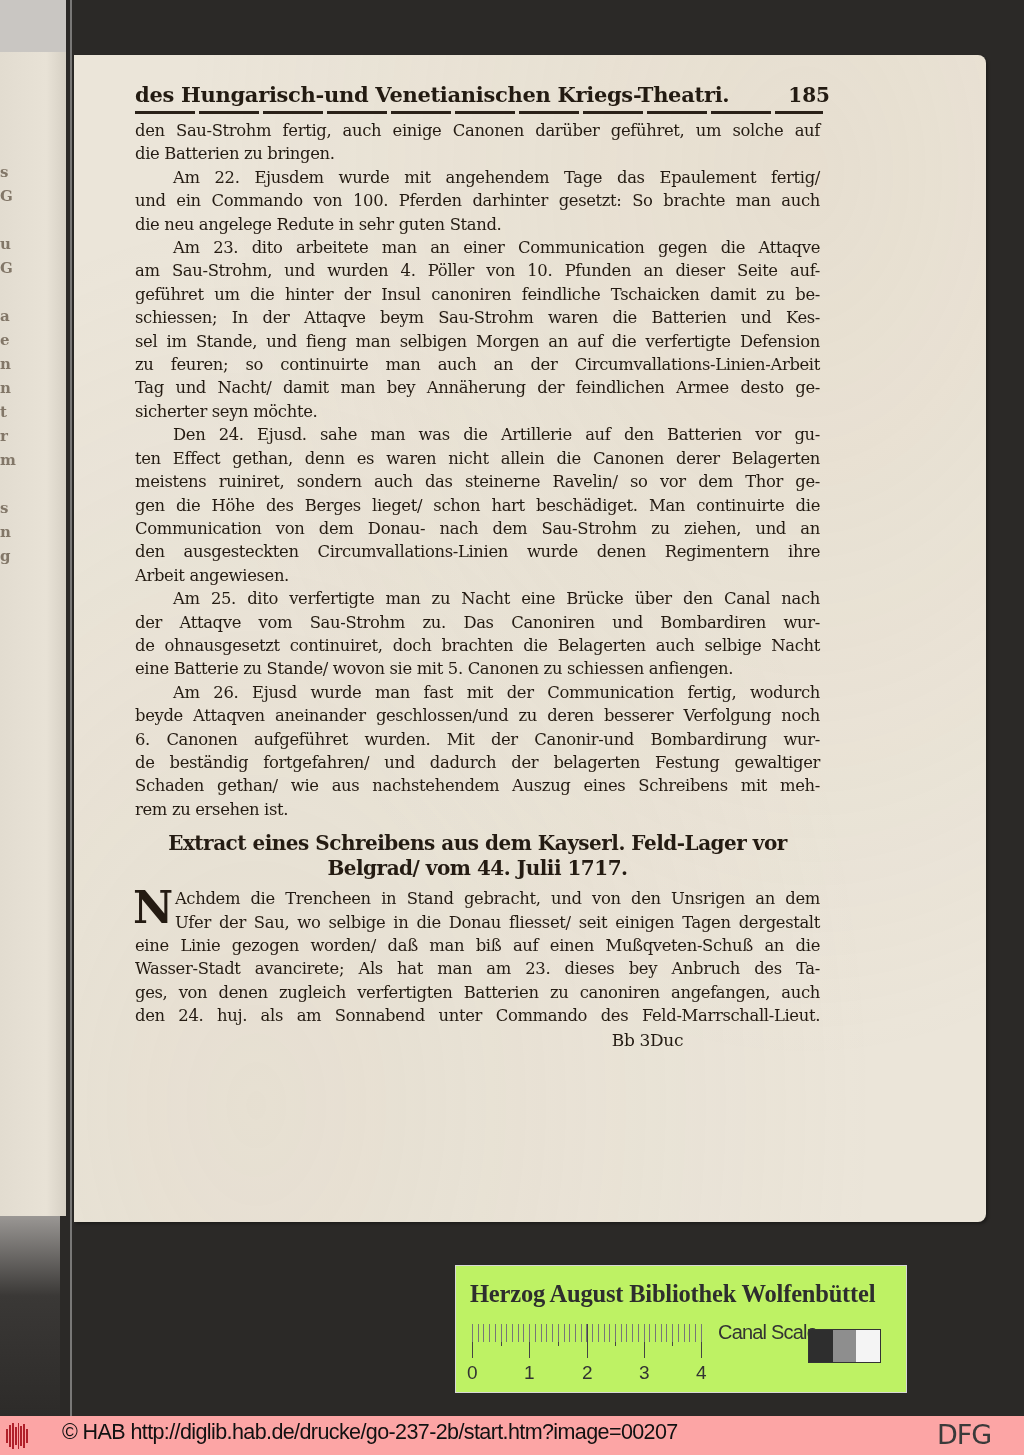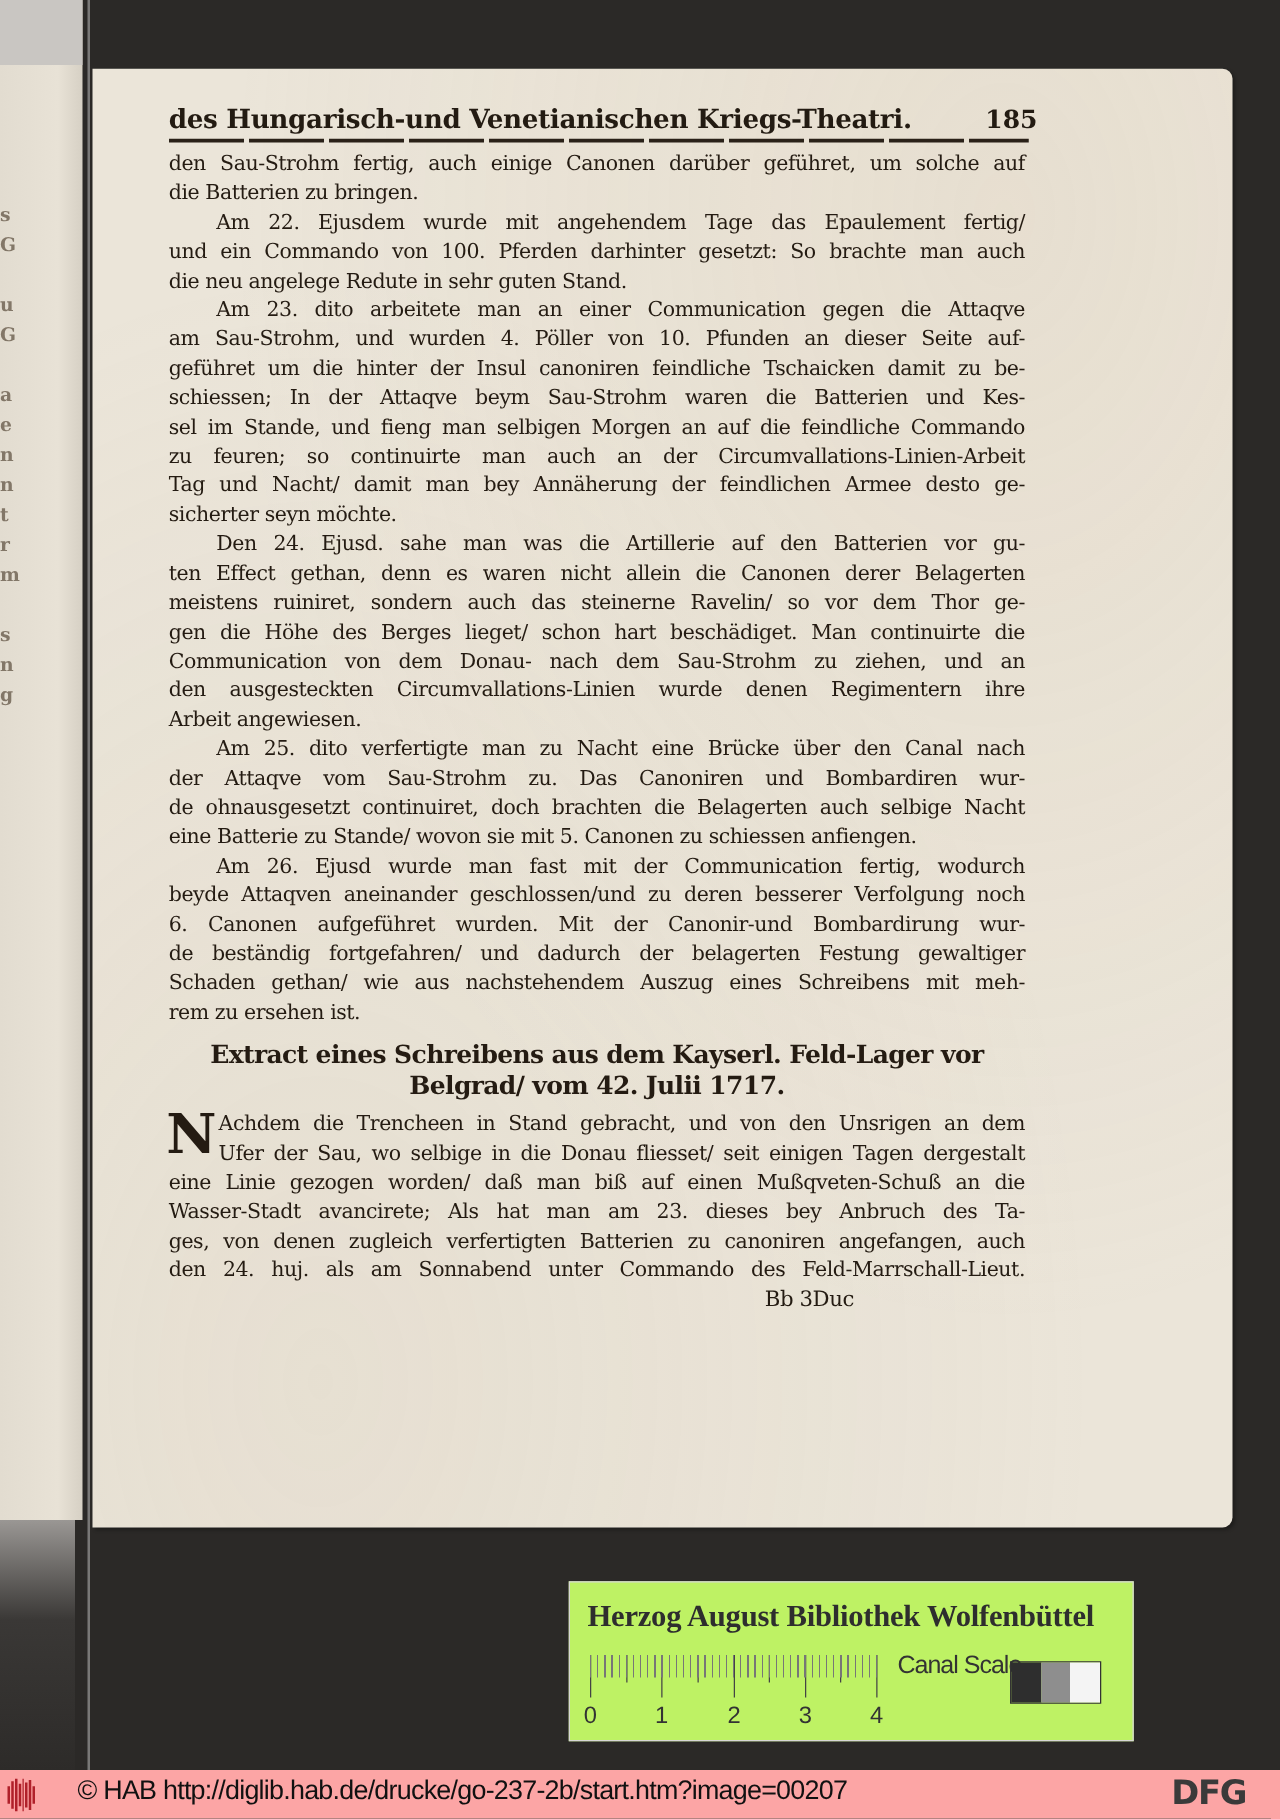--- a/index.html
+++ b/index.html
@@ -122,21 +122,21 @@
       display: flex; gap: 1px; align-items: center;
     }
     .footer .hab-logo i { display: block; width: 2px; background: #b0202a; }
     .footer .copyright {
       position: absolute; left: 62px; top: 4px;
       font-family: "Liberation Sans", sans-serif; font-size: 21.5px; color: #111;
       letter-spacing: -0.6px; white-space: nowrap;
     }
     .footer .dfg-logo {
       position: absolute; left: 937px; top: 3px;
-      font-family: "DejaVu Sans", sans-serif; font-weight: bold; font-size: 27px;
+      font-family: "DejaVu Sans", sans-serif; font-weight: normal; font-size: 27px;
       color: #3a3a3a; letter-spacing: -1px;
     }
   </style>
 </head>
 <body>
 
 <div class="scan-bg"></div>
 
 <div class="facing-page">
   <div class="top-cap"></div>
@@ -184,21 +184,21 @@
     <span class="line indent">Am 22. Ejusdem wurde mit angehendem Tage das Epaulement fertig/</span>
     <span class="line">und ein Commando von 100. Pferden darhinter gesetzt: So brachte man auch</span>
     <span class="line last">die neu angelege Redute in sehr guten Stand.</span>
   </p>
 
   <p>
     <span class="line indent">Am 23. dito arbeitete man an einer Communication gegen die Attaqve</span>
     <span class="line">am Sau-Strohm, und wurden 4. Pöller von 10. Pfunden an dieser Seite auf-</span>
     <span class="line">geführet um die hinter der Insul canoniren feindliche Tschaicken damit zu be-</span>
     <span class="line">schiessen; In der Attaqve beym Sau-Strohm waren die Batterien und Kes-</span>
-    <span class="line">sel im Stande, und fieng man selbigen Morgen an auf die feindliche Commando</span>
+    <span class="line">sel im Stande, und fieng man selbigen Morgen an auf die verfertigte Defension</span>
     <span class="line">zu feuren; so continuirte man auch an der Circumvallations-Linien-Arbeit</span>
     <span class="line">Tag und Nacht/ damit man bey Annäherung der feindlichen Armee desto ge-</span>
     <span class="line last">sicherter seyn möchte.</span>
   </p>
 
   <p>
     <span class="line indent">Den 24. Ejusd. sahe man was die Artillerie auf den Batterien vor gu-</span>
     <span class="line">ten Effect gethan, denn es waren nicht allein die Canonen derer Belagerten</span>
     <span class="line">meistens ruiniret, sondern auch das steinerne Ravelin/ so vor dem Thor ge-</span>
     <span class="line">gen die Höhe des Berges lieget/ schon hart beschädiget. Man continuirte die</span>
@@ -218,21 +218,21 @@
     <span class="line indent">Am 26. Ejusd wurde man fast mit der Communication fertig, wodurch</span>
     <span class="line">beyde Attaqven aneinander geschlossen/und zu deren besserer Verfolgung noch</span>
     <span class="line">6. Canonen aufgeführet wurden. Mit der Canonir-und Bombardirung wur-</span>
     <span class="line">de beständig fortgefahren/ und dadurch der belagerten Festung gewaltiger</span>
     <span class="line">Schaden gethan/ wie aus nachstehendem Auszug eines Schreibens mit meh-</span>
     <span class="line last">rem zu ersehen ist.</span>
   </p>
 
   <div class="section-heading">
     <span class="line">Extract eines Schreibens aus dem Kayserl. Feld-Lager vor</span>
-    <span class="line">Belgrad/ vom 42. Julii 1717.</span>
+    <span class="line">Belgrad/ vom 44. Julii 1717.</span>
   </div>
 
   <p>
     <span class="dropcap">N</span>
     <span class="line">Achdem die Trencheen in Stand gebracht, und von den Unsrigen an dem</span>
     <span class="line">Ufer der Sau, wo selbige in die Donau fliesset/ seit einigen Tagen dergestalt</span>
     <span class="line">eine Linie gezogen worden/ daß man biß auf einen Mußqveten-Schuß an die</span>
     <span class="line">Wasser-Stadt avancirete; Als hat man am 23. dieses bey Anbruch des Ta-</span>
     <span class="line">ges, von denen zugleich verfertigten Batterien zu canoniren angefangen, auch</span>
     <span class="line">den 24. huj. als am Sonnabend unter Commando des Feld-Marrschall-Lieut.</span>

